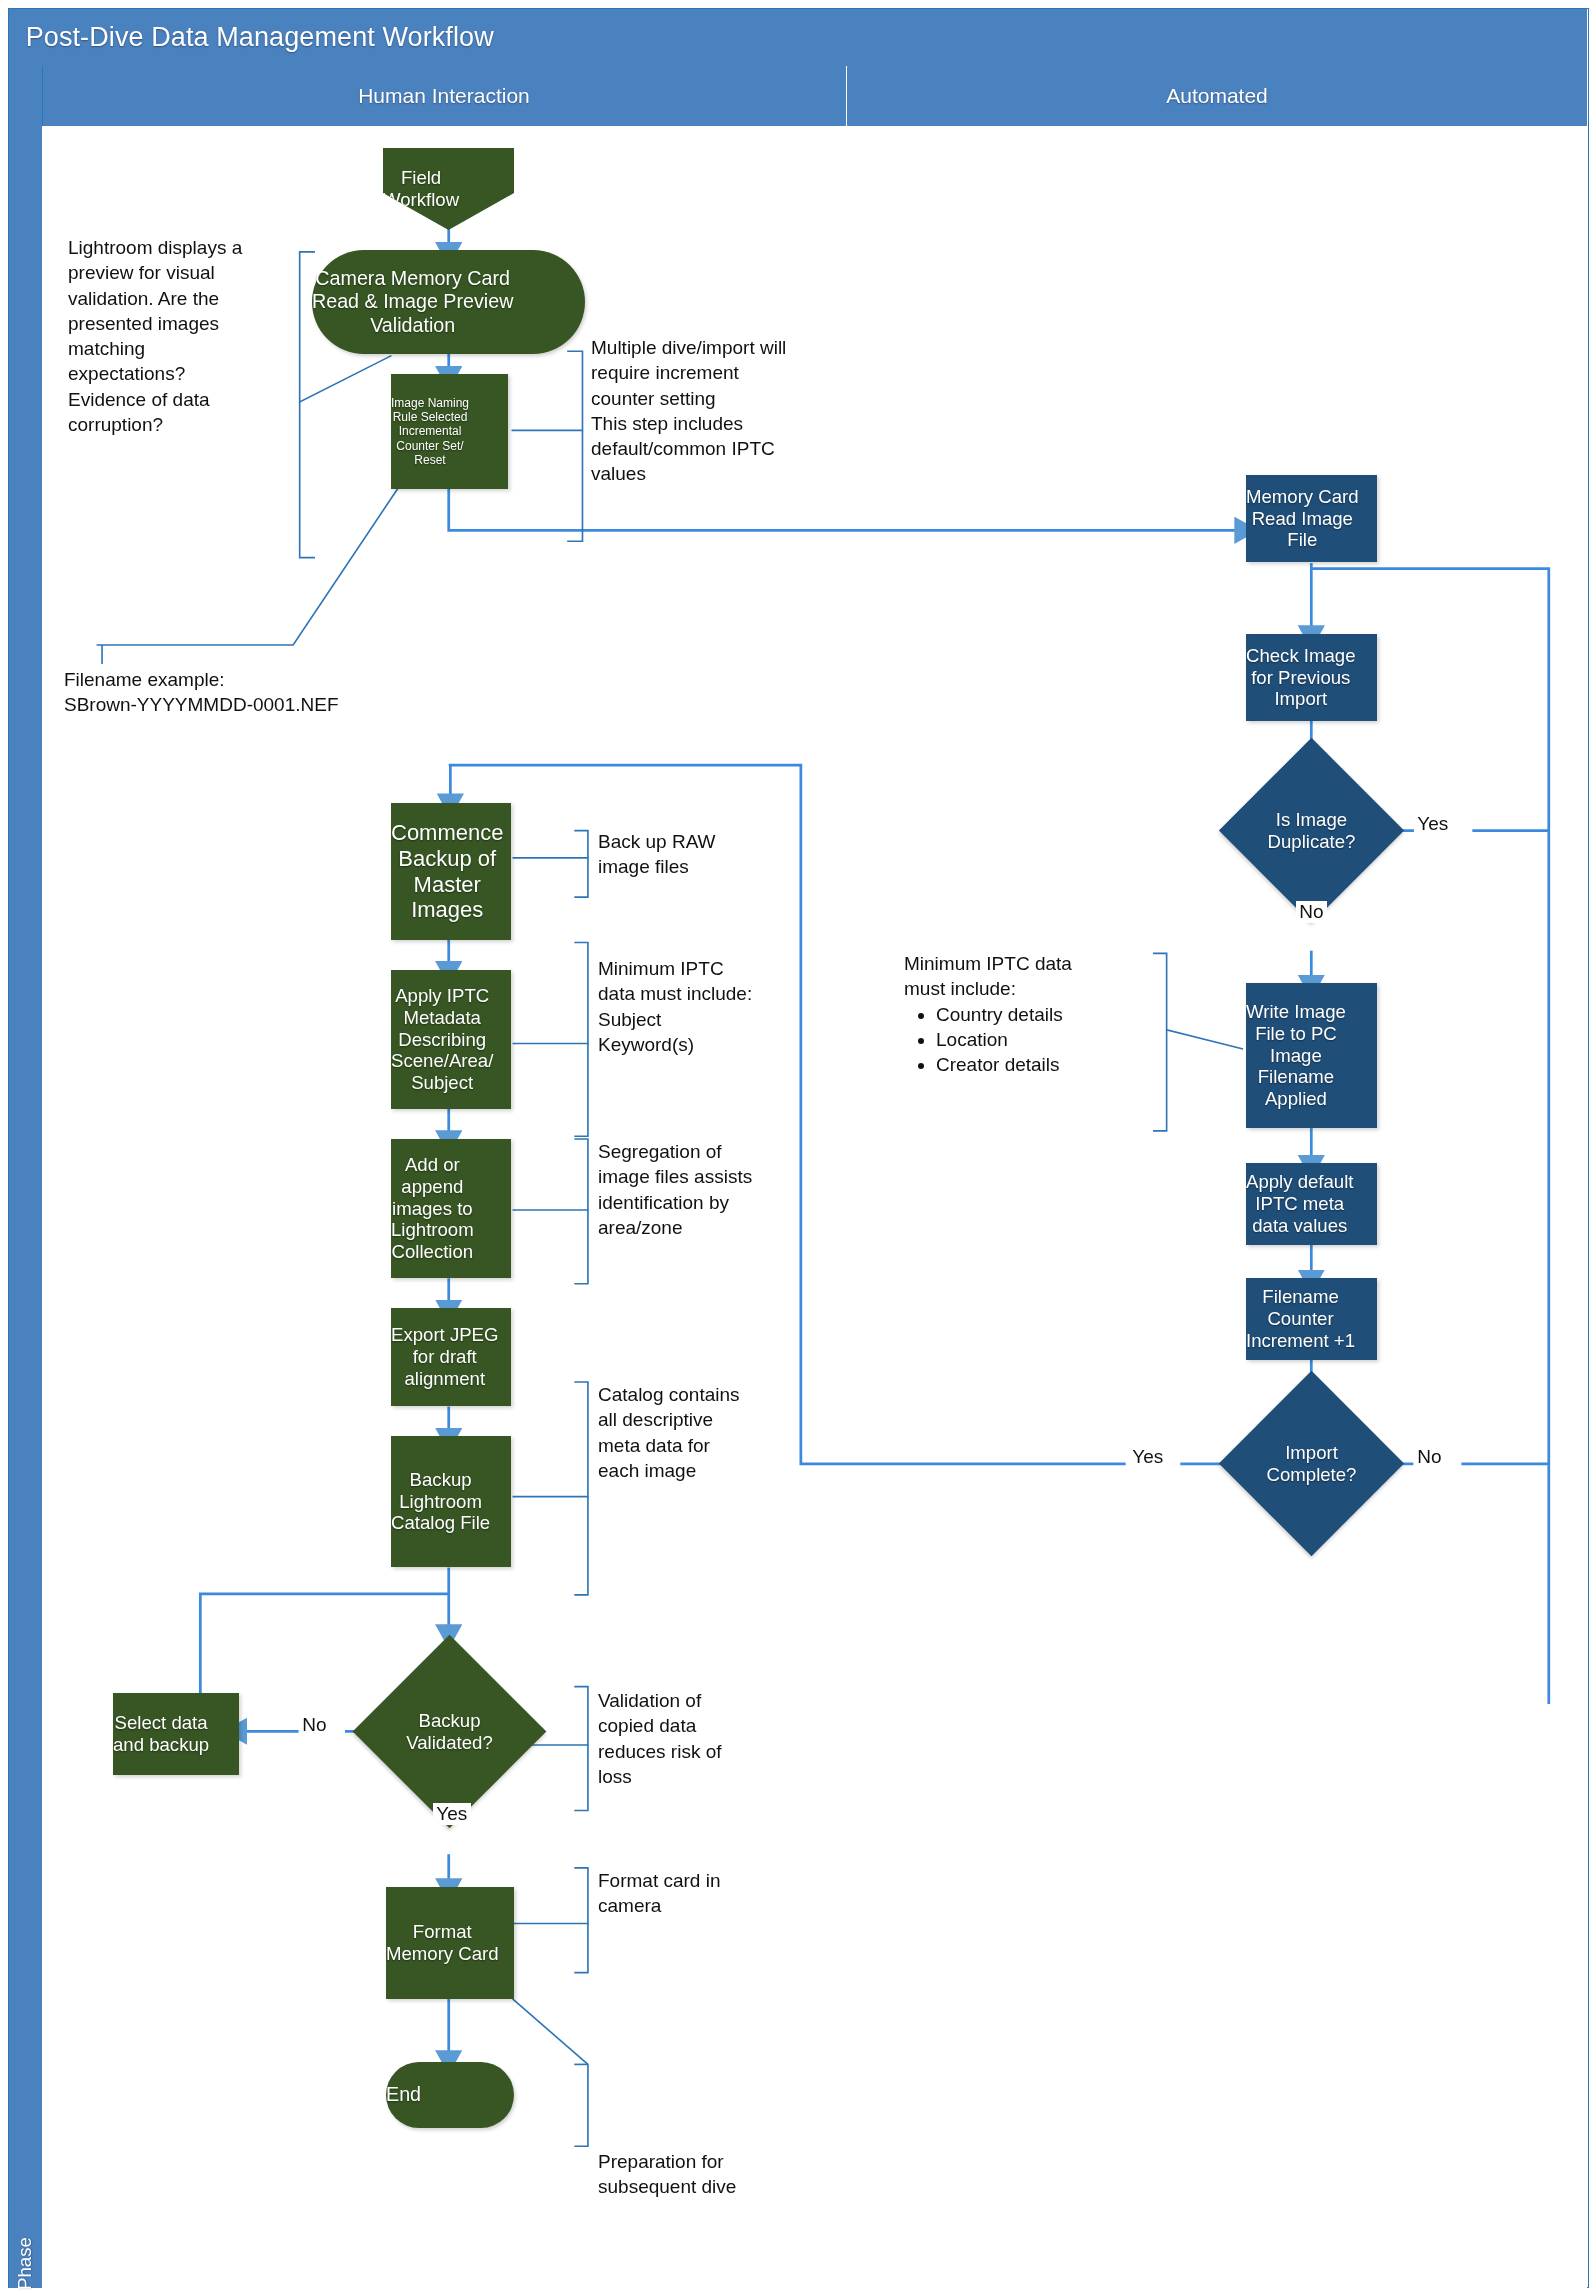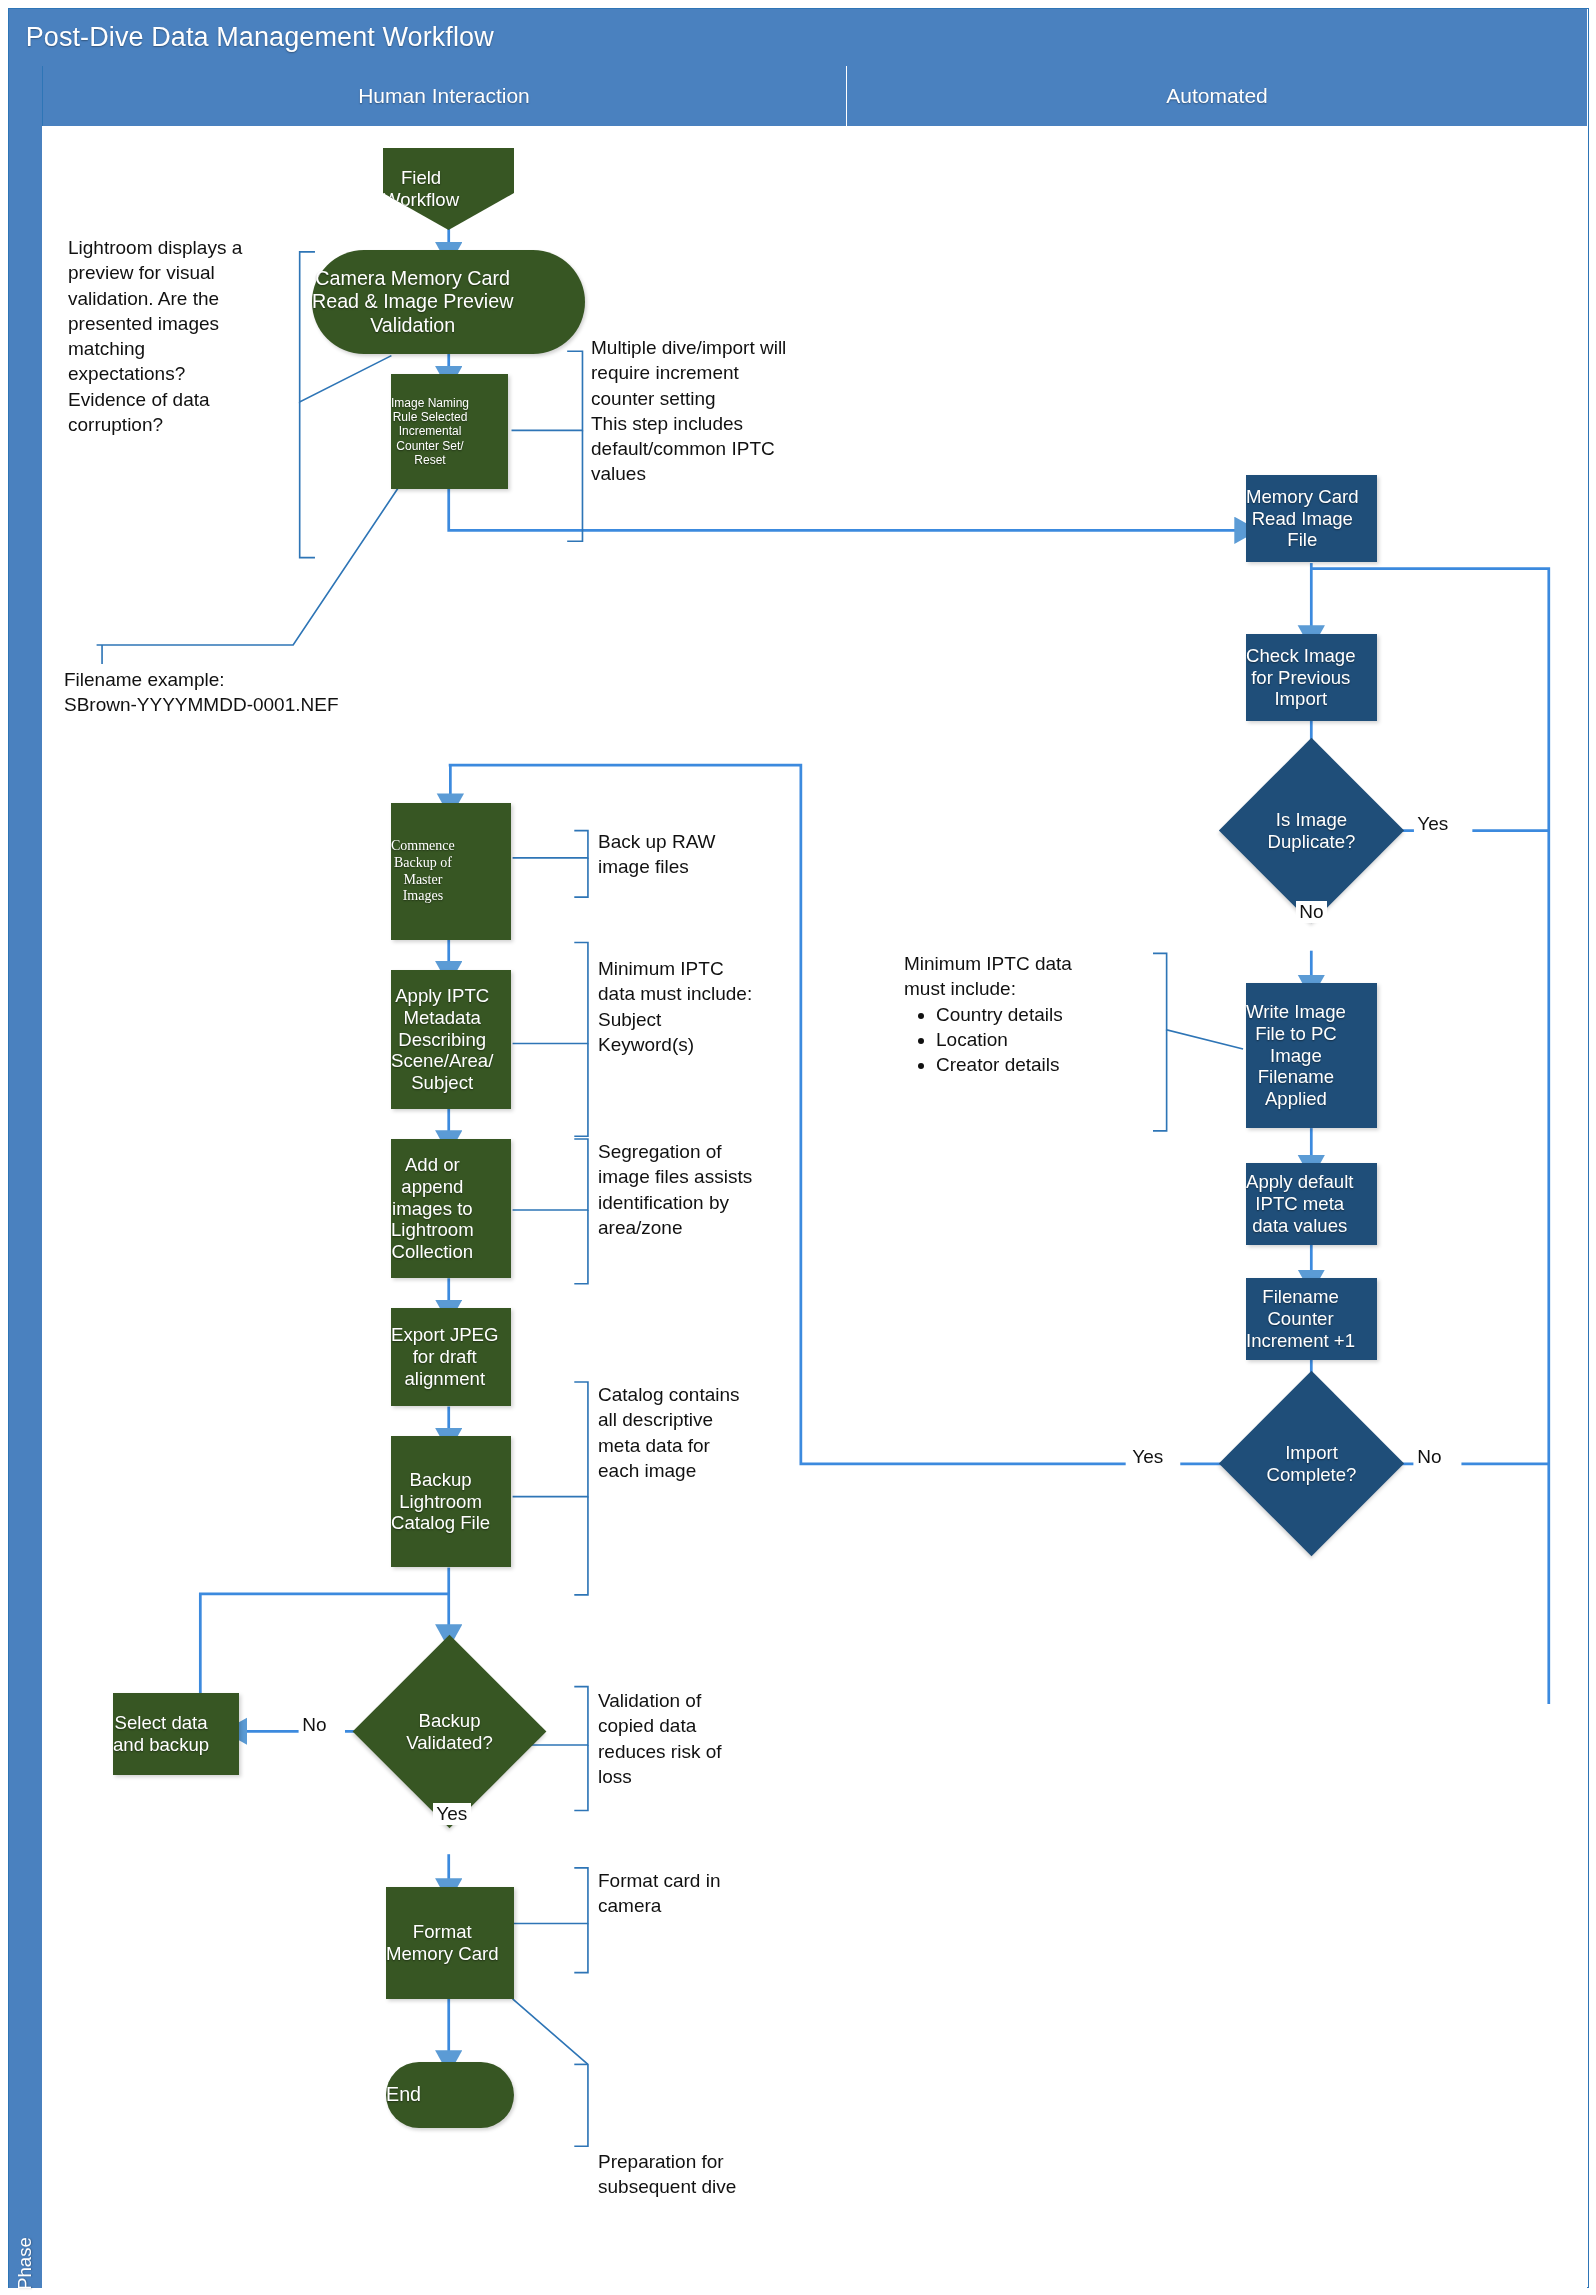--- a/index.html
+++ b/index.html
@@ -182,21 +182,21 @@
     </div>
 
     <div class="node green" style="left:349px;top:248px;width:117px;height:115px;font-size:12px;">
       <span style="white-space:pre-line">Image Naming
 Rule Selected
 Incremental
 Counter Set/
 Reset</span>
     </div>
 
-    <div class="node green" style="left:349px;top:677px;width:120px;height:137px;font-size:14px;font-family:Liberation Serif, serif;">
+    <div class="node green" style="left:349px;top:677px;width:120px;height:137px;font-size:22px;">
       <span style="white-space:pre-line">Commence
 Backup of
 Master
 Images</span>
     </div>
 
     <div class="node green" style="left:349px;top:844px;width:120px;height:139px;font-size:18.6px;">
       <span style="white-space:pre-line">Apply IPTC
 Metadata
 Describing

